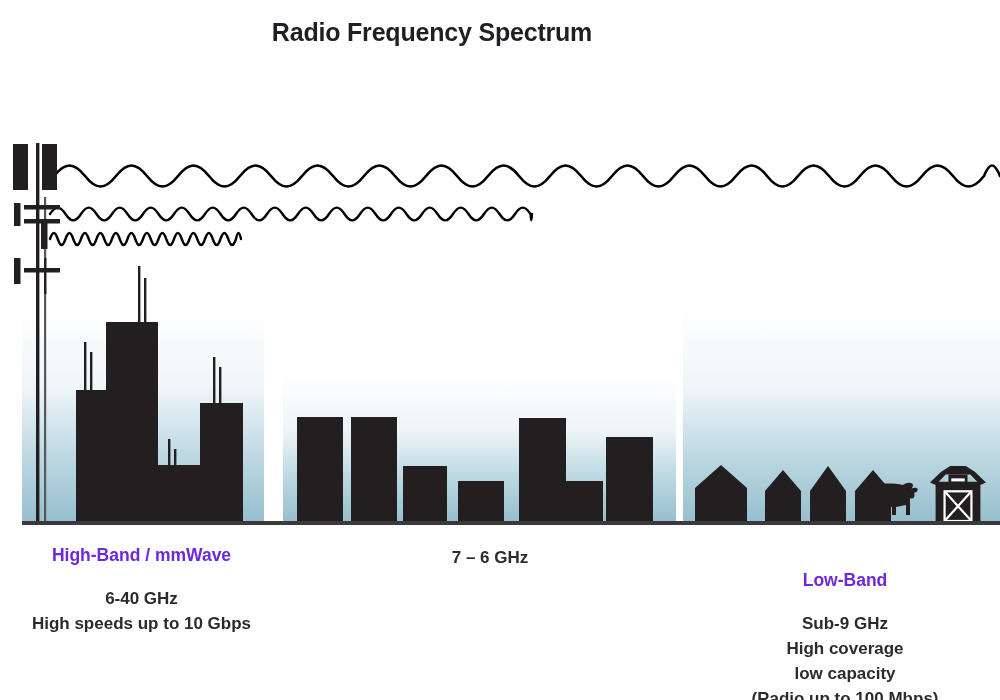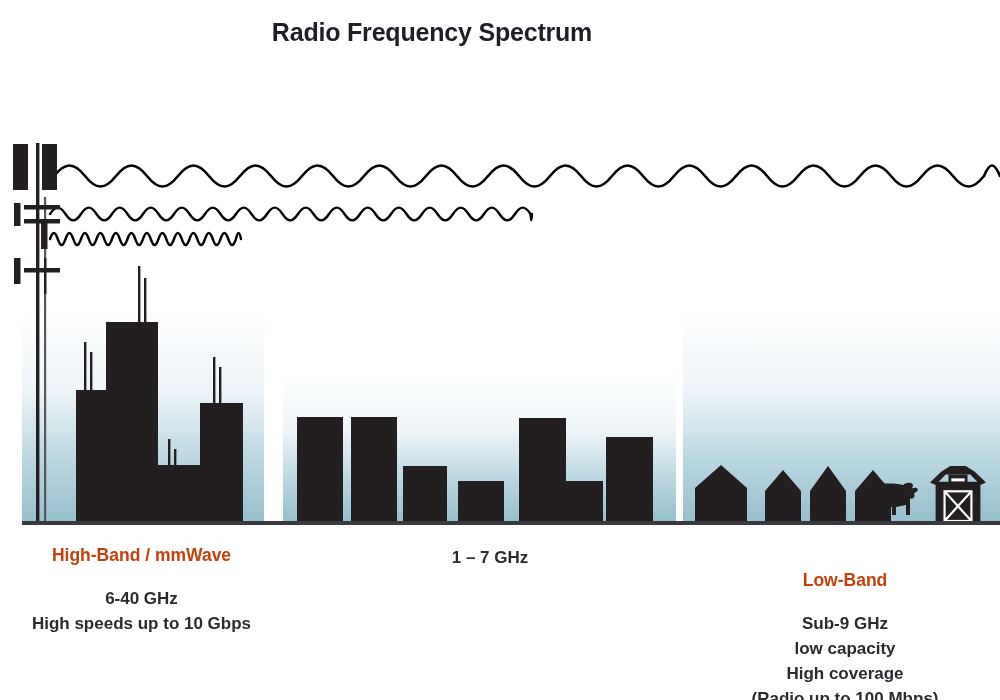--- a/index.html
+++ b/index.html
@@ -44,21 +44,21 @@
     position: absolute;
     top: 0;
     text-align: center;
   }
   .band-col.c1 { left: 0px;   width: 283px; }
   .band-col.c2 { left: 340px; width: 300px; }
   .band-col.c3 { left: 690px; width: 310px; margin-top: 25px; }
   .band-name {
     font-size: 17.5px;
     font-weight: bold;
-    color: #c2410c;
+    color: #6d28d9;
     margin: 0 0 21px 0;
     line-height: 20px;
     white-space: nowrap;
   }
   .band-line {
     font-size: 17px;
     font-weight: bold;
     color: #2a2b2f;
     line-height: 25px;
     white-space: nowrap;
@@ -149,22 +149,22 @@
   </svg>
 </div>
 
 <div class="band-labels">
   <div class="band-col c1">
     <div class="band-name">High-Band / mmWave</div>
     <div class="band-line">6-40 GHz</div>
     <div class="band-line">High speeds up to 10 Gbps</div>
   </div>
   <div class="band-col c2">
-    <div class="band-line">1 – 7 GHz</div>
+    <div class="band-line">7 – 6 GHz</div>
   </div>
   <div class="band-col c3">
     <div class="band-name">Low-Band</div>
     <div class="band-line">Sub-9 GHz</div>
+    <div class="band-line">High coverage</div>
     <div class="band-line">low capacity</div>
-    <div class="band-line">High coverage</div>
     <div class="band-line">(Radio up to 100 Mbps)</div>
   </div>
 </div>
 
 </body></html>

